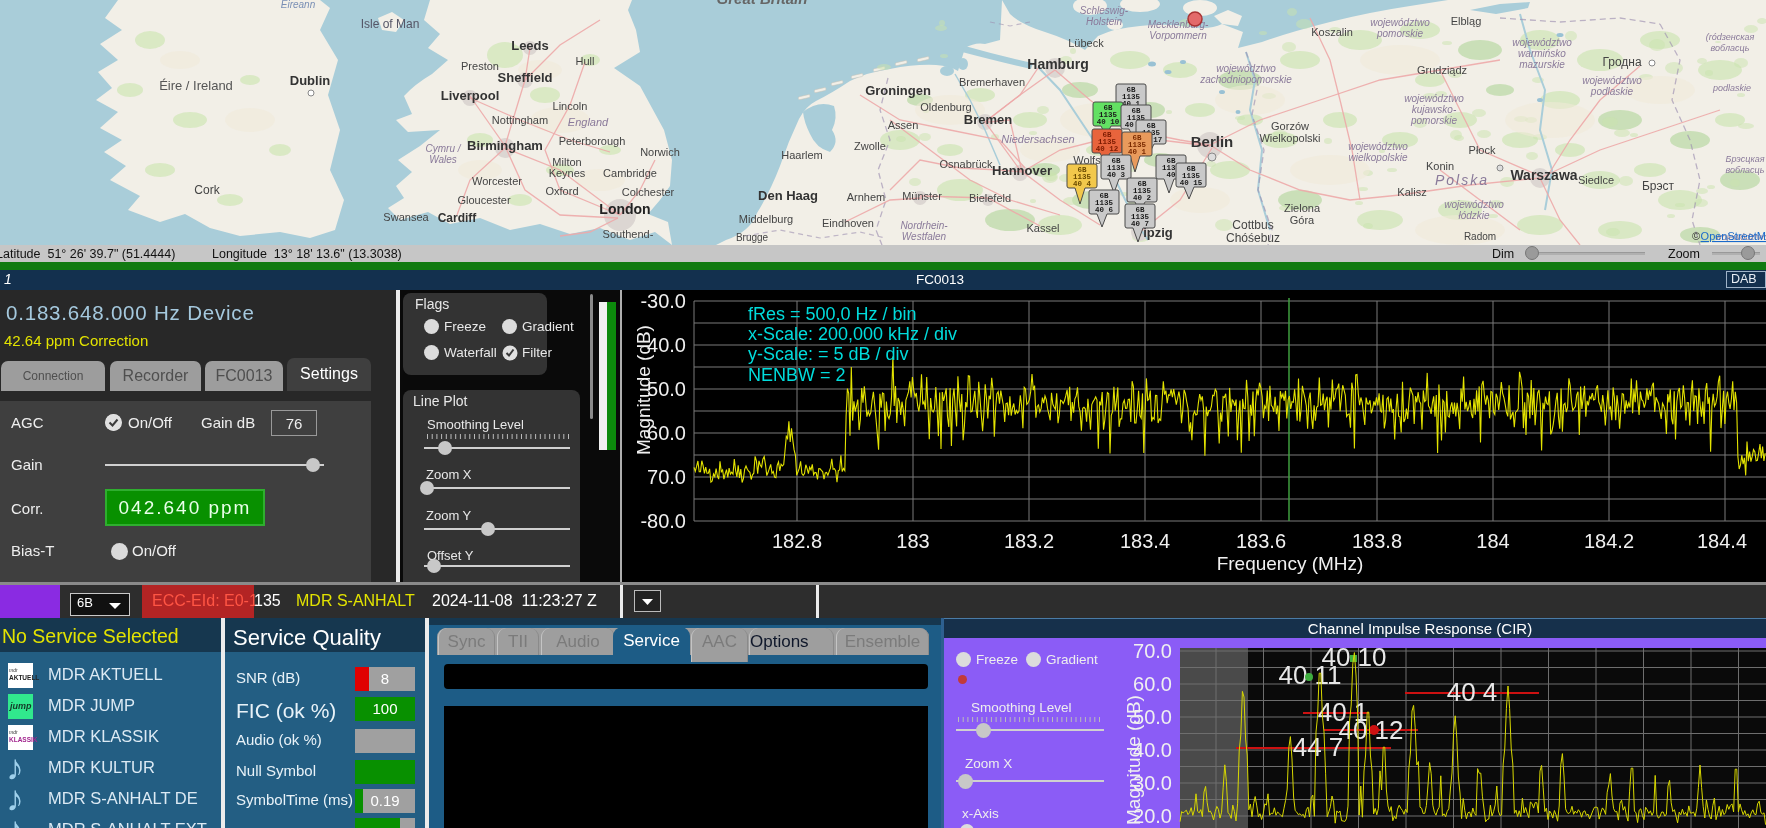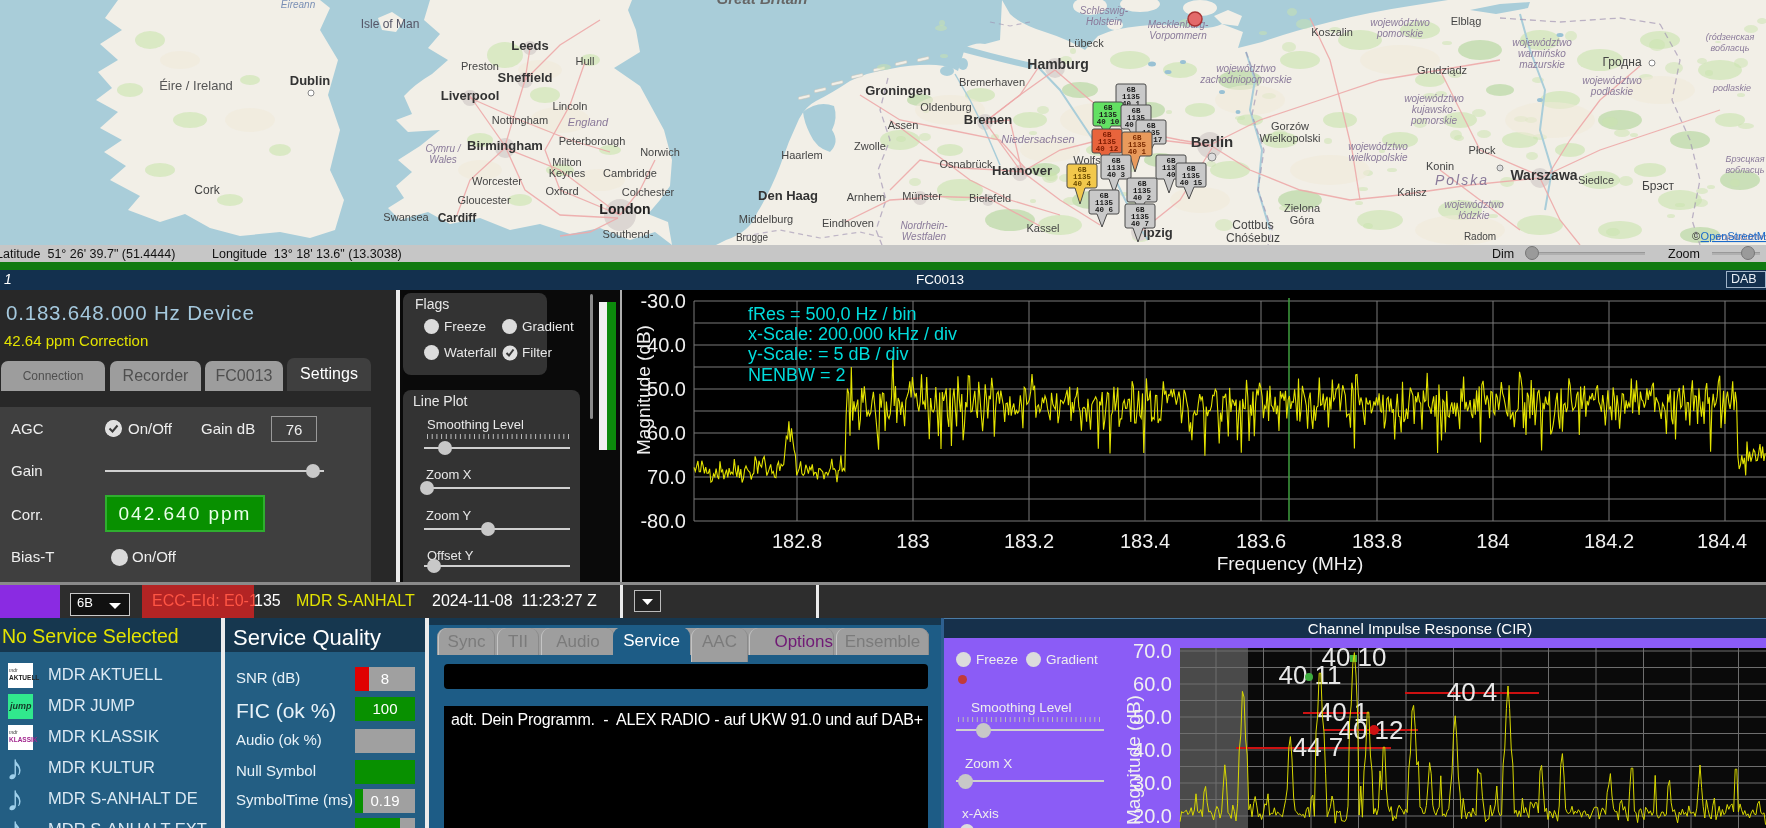--- a/index.html
+++ b/index.html
@@ -458,21 +458,21 @@
 <span class="abs" style="left:1726px;top:1px;width:40px;height:17px;background:transparent;border:1px solid #9fb3c8;color:#e8eef4;font-size:12.5px;padding-left:4px;">DAB</span>
 </div>
 <div class="abs" style="left:0;top:290px;width:1766px;height:292px;background:#000;">
 <div class="abs" style="left:0;top:0;width:396px;height:292px;background:#282828;">
 <div class="abs" style="left:6px;top:11px;color:#a5c9de;font-size:20.5px;letter-spacing:0.8px;">0.183.648.000 Hz Device</div>
 <div class="abs" style="left:4px;top:42px;color:#e3e300;font-size:15px;">42.64 ppm Correction</div>
 <div class="abs" style="left:1px;top:71px;width:104px;height:30px;background:#9d9d9d;border-radius:7px 7px 0 0;color:#4f4f4f;font-size:12px;text-align:center;line-height:30px;">Connection</div>
 <div class="abs" style="left:110px;top:71px;width:91px;height:30px;background:#9d9d9d;border-radius:7px 7px 0 0;color:#4f4f4f;font-size:16px;text-align:center;line-height:30px;">Recorder</div>
 <div class="abs" style="left:205px;top:71px;width:78px;height:30px;background:#9d9d9d;border-radius:7px 7px 0 0;color:#4f4f4f;font-size:16px;text-align:center;line-height:30px;">FC0013</div>
 <div class="abs" style="left:287px;top:68px;width:84px;height:33px;background:#3f3f3f;border-radius:7px 7px 0 0;color:#fff;font-size:16px;text-align:center;line-height:32px;">Settings</div>
-<div class="abs" style="left:0;top:117px;width:371px;height:191px;background:#3f3f3f;color:#eee;font-size:15px;">
+<div class="abs" style="left:0;top:111px;width:371px;height:191px;background:#3f3f3f;color:#eee;font-size:15px;">
 <span class="abs" style="left:11px;top:13px;">AGC</span>
 <span class="abs" style="left:105px;top:13px;width:17px;height:17px;border-radius:50%;background:#e8e8e8;"></span>
 <svg class="abs" style="left:105px;top:13px;" width="17" height="17">
           <circle cx="8.5" cy="8.5" r="8" fill="#e0e0e0"></circle>
           <path d="M4.5,8.5 L7.5,11.5 L12.5,5.5" stroke="#3a3a3a" stroke-width="2" fill="none"></path>
         </svg>
 <span class="abs" style="left:128px;top:13px;">On/Off</span>
 <span class="abs" style="left:201px;top:13px;">Gain dB</span>
 <span class="abs" style="left:271px;top:9px;width:46px;height:26px;border:1px solid #999;text-align:center;line-height:25px;">76</span>
 <span class="abs" style="left:11px;top:55px;">Gain</span>
@@ -667,25 +667,24 @@
 </div>
 <div class="abs" style="left:425px;top:0;width:4px;height:210px;background:#ececec;"></div>
 <div class="abs" style="left:429px;top:0;width:515px;height:210px;background:#1d5c86;">
 <div class="abs" style="left:0;top:0;width:515px;height:7px;background:#16374f;"></div>
 <div class="abs" style="left:8px;top:10px;width:492px;height:27px;background:#9e9e9e;border-radius:9px 9px 0 0;"></div>
 <div class="abs" style="left:9px;top:10px;width:57px;height:27px;background:#9e9e9e;border-radius:9px 9px 0 0;border-left:1px solid #c4c4c4;border-right:1px solid #8a8a8a;color:#7b7b7b;font-size:17px;text-align:center;line-height:27px;">Sync</div>
 <div class="abs" style="left:68px;top:10px;width:42px;height:27px;background:#9e9e9e;border-radius:9px 9px 0 0;border-left:1px solid #c4c4c4;border-right:1px solid #8a8a8a;color:#7b7b7b;font-size:17px;text-align:center;line-height:27px;">TII</div>
 <div class="abs" style="left:112px;top:10px;width:74px;height:27px;background:#9e9e9e;border-radius:9px 9px 0 0;border-left:1px solid #c4c4c4;border-right:1px solid #8a8a8a;color:#7b7b7b;font-size:17px;text-align:center;line-height:27px;">Audio</div>
 <div class="abs" style="left:184px;top:9px;width:77px;height:30px;background:#1d5c86;border-radius:9px 9px 0 0;color:#fff;font-size:17px;text-align:center;line-height:28px;">Service</div>
 <div class="abs" style="left:262px;top:10px;width:57px;height:34px;background:#9e9e9e;border-radius:9px 9px 0 0;border-left:1px solid #c4c4c4;border-right:1px solid #8a8a8a;color:#7b7b7b;font-size:17px;text-align:center;line-height:27px;">AAC</div>
-<div class="abs" style="left:320px;top:10px;width:85px;height:27px;background:#9e9e9e;border-radius:9px 9px 0 0;border-left:1px solid #c4c4c4;border-right:1px solid #8a8a8a;color:#701a75;font-size:17px;text-align:right;line-height:27px;">Options</div>
+<div class="abs" style="left:320px;top:10px;width:85px;height:27px;background:#9e9e9e;border-radius:9px 9px 0 0;border-left:1px solid #c4c4c4;border-right:1px solid #8a8a8a;color:#0f172a;font-size:17px;text-align:left;line-height:27px;">Options</div>
 <div class="abs" style="left:407px;top:10px;width:93px;height:27px;background:#9e9e9e;border-radius:9px 9px 0 0;border-left:1px solid #c4c4c4;border-right:1px solid #8a8a8a;color:#7b7b7b;font-size:17px;text-align:center;line-height:27px;">Ensemble</div>
 <div class="abs" style="left:15px;top:46px;width:484px;height:25px;background:#000;border-radius:4px;"></div>
 <div class="abs" style="left:15px;top:88px;width:484px;height:122px;background:#000;"></div>
-<span class="abs" style="left:22px;top:93px;color:#fff;font-size:16px;letter-spacing:-0.2px;white-space:nowrap;">adt. Dein Programm.&nbsp; -&nbsp; ALEX RADIO - auf UKW 91.0 und auf DAB+</span>
 </div>
 <div class="abs" style="left:941px;top:0;width:3px;height:210px;background:#2e6090;"></div>
 <div class="abs" style="left:944px;top:0;width:822px;height:210px;background:#8b5cf6;">
 <div class="abs" style="left:0;top:0;width:822px;height:20px;background:#16304b;border-top:1px solid #4a7ba6;"></div>
 <span class="abs" style="left:65px;top:2px;width:822px;text-align:center;color:#fff;font-size:15px;">Channel Impulse Response (CIR)</span>
 <span class="abs" style="left:12px;top:34px;width:15px;height:15px;border-radius:50%;background:#dcdcdc;"></span>
 <span class="abs" style="left:32px;top:34px;color:#eee;font-size:13.5px;">Freeze</span>
 <span class="abs" style="left:82px;top:34px;width:15px;height:15px;border-radius:50%;background:#dcdcdc;"></span>
 <span class="abs" style="left:102px;top:34px;color:#eee;font-size:13.5px;">Gradient</span>
 <span class="abs" style="left:14px;top:57px;width:9px;height:9px;border-radius:50%;background:#c23a3a;"></span>

